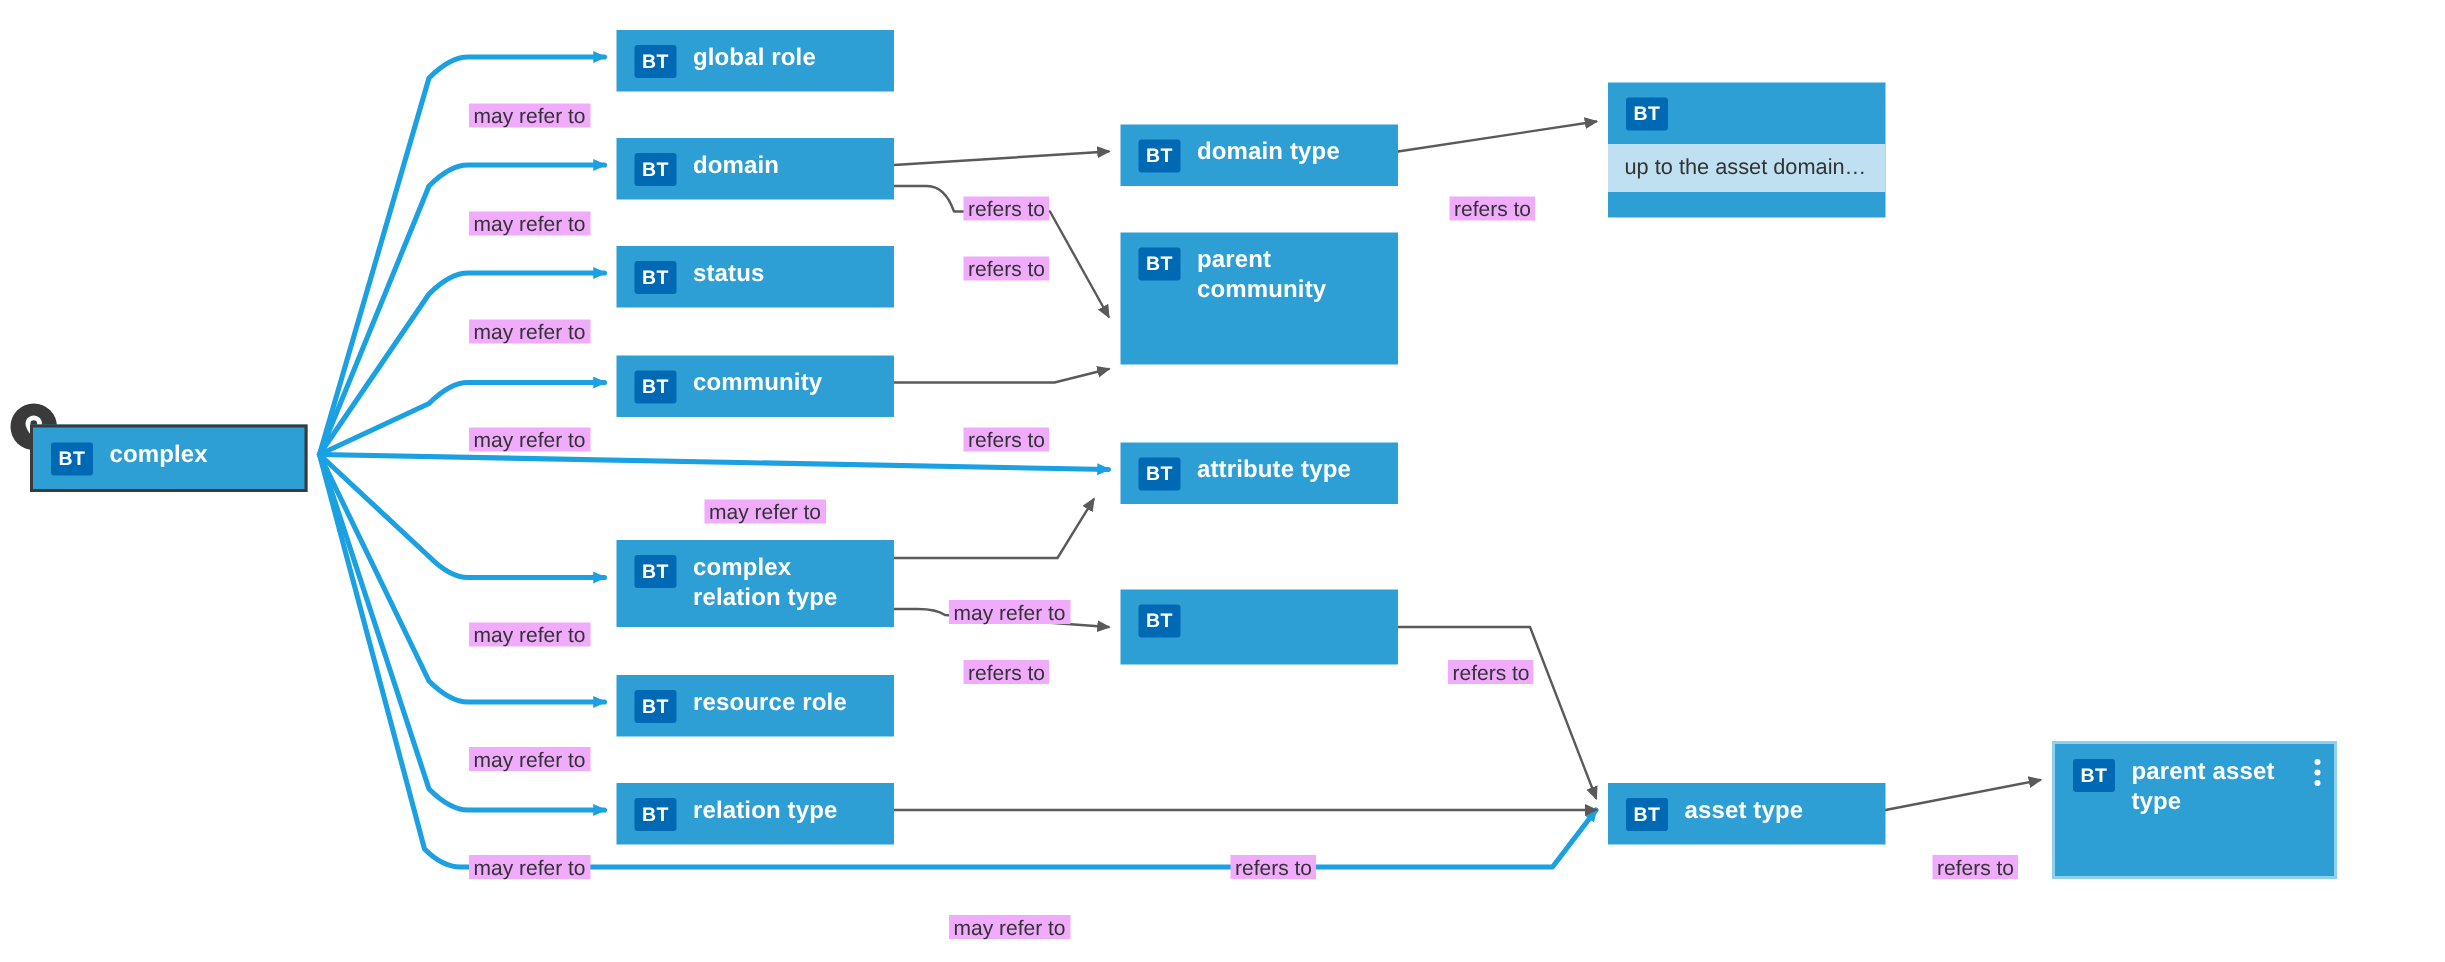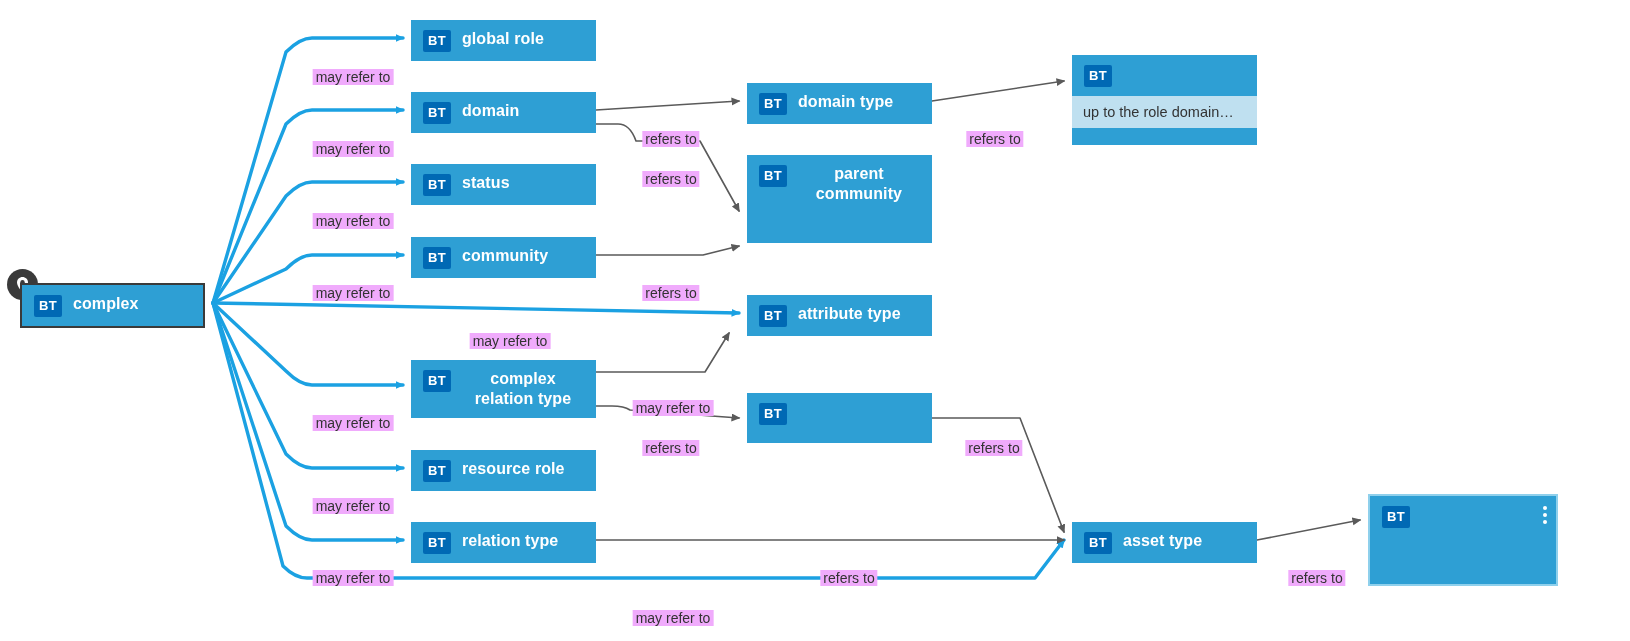--- a/index.html
+++ b/index.html
@@ -1,21 +1,21 @@
 <!DOCTYPE html>
 <html><head>
 <meta charset="utf-8">
 <style>
   html,body{margin:0;padding:0;background:#ffffff;}
   body{width:1630px;height:641px;font-family:"Liberation Sans",sans-serif;overflow:hidden;}
   #stage{position:relative;width:1630px;height:641px;background:#fff;}
   svg.edges{position:absolute;left:0;top:0;width:1630px;height:641px;pointer-events:none;}
 
   .node{position:absolute;box-sizing:border-box;background:#2e9fd4;color:#fff;}
-  .node .hdr{display:flex;align-items:flex-start;gap:11px;padding:9px 12px 9px 12px;text-align:center;}
+  .node .hdr{display:flex;align-items:flex-start;gap:11px;padding:9px 12px 9px 12px;}
   .node .bt{flex:0 0 auto;background:#0069b4;color:#ffffff;font-size:13px;font-weight:bold;
             line-height:1;padding:4px 5px 5px 5px;border-radius:2px;letter-spacing:.3px;margin-top:1px;}
   .node .ttl{font-size:16px;font-weight:bold;line-height:20px;letter-spacing:.1px;}
   .node .foot{background:#bfe0f0;color:#333333;font-size:14.5px;line-height:18px;
               padding:7px 11px;font-weight:normal;white-space:nowrap;overflow:hidden;}
   .node.selected{border:2px solid #8fd0ec;}
   .node.root{background:#2e9fd4;border:2px solid #3a3a3a;}
   .node.root .hdr{padding:9px 12px;}
 
   .kebab{position:absolute;right:9px;top:10px;width:4px;display:flex;flex-direction:column;gap:3px;}
@@ -145,25 +145,26 @@
       <div class="node" style="left: 1072px; top: 522px; width: 185px; min-height: 36px;">
         <div class="hdr">
           <span class="bt">BT</span>
           <span class="ttl">asset type</span>
         </div>
       </div>
       <div class="node" style="left: 1072px; top: 55px; width: 185px; min-height: 90px;">
         <div class="hdr">
           <span class="bt">BT</span>
         </div>
-        <div class="foot">up to the role domain…</div>
+        <div class="foot">up to the asset domain…</div>
       </div>
       <div class="node selected" style="left: 1368px; top: 494px; width: 190px; min-height: 92px;">
         <div class="hdr">
           <span class="bt">BT</span>
+          <span class="ttl">parent asset type</span>
         </div>
         <div class="kebab">
           <i></i>
           <i></i>
           <i></i>
         </div>
       </div>
     </div>
   <div id="labels">
       <span class="elabel" style="left: 353px; top: 39px;">may refer to</span>

